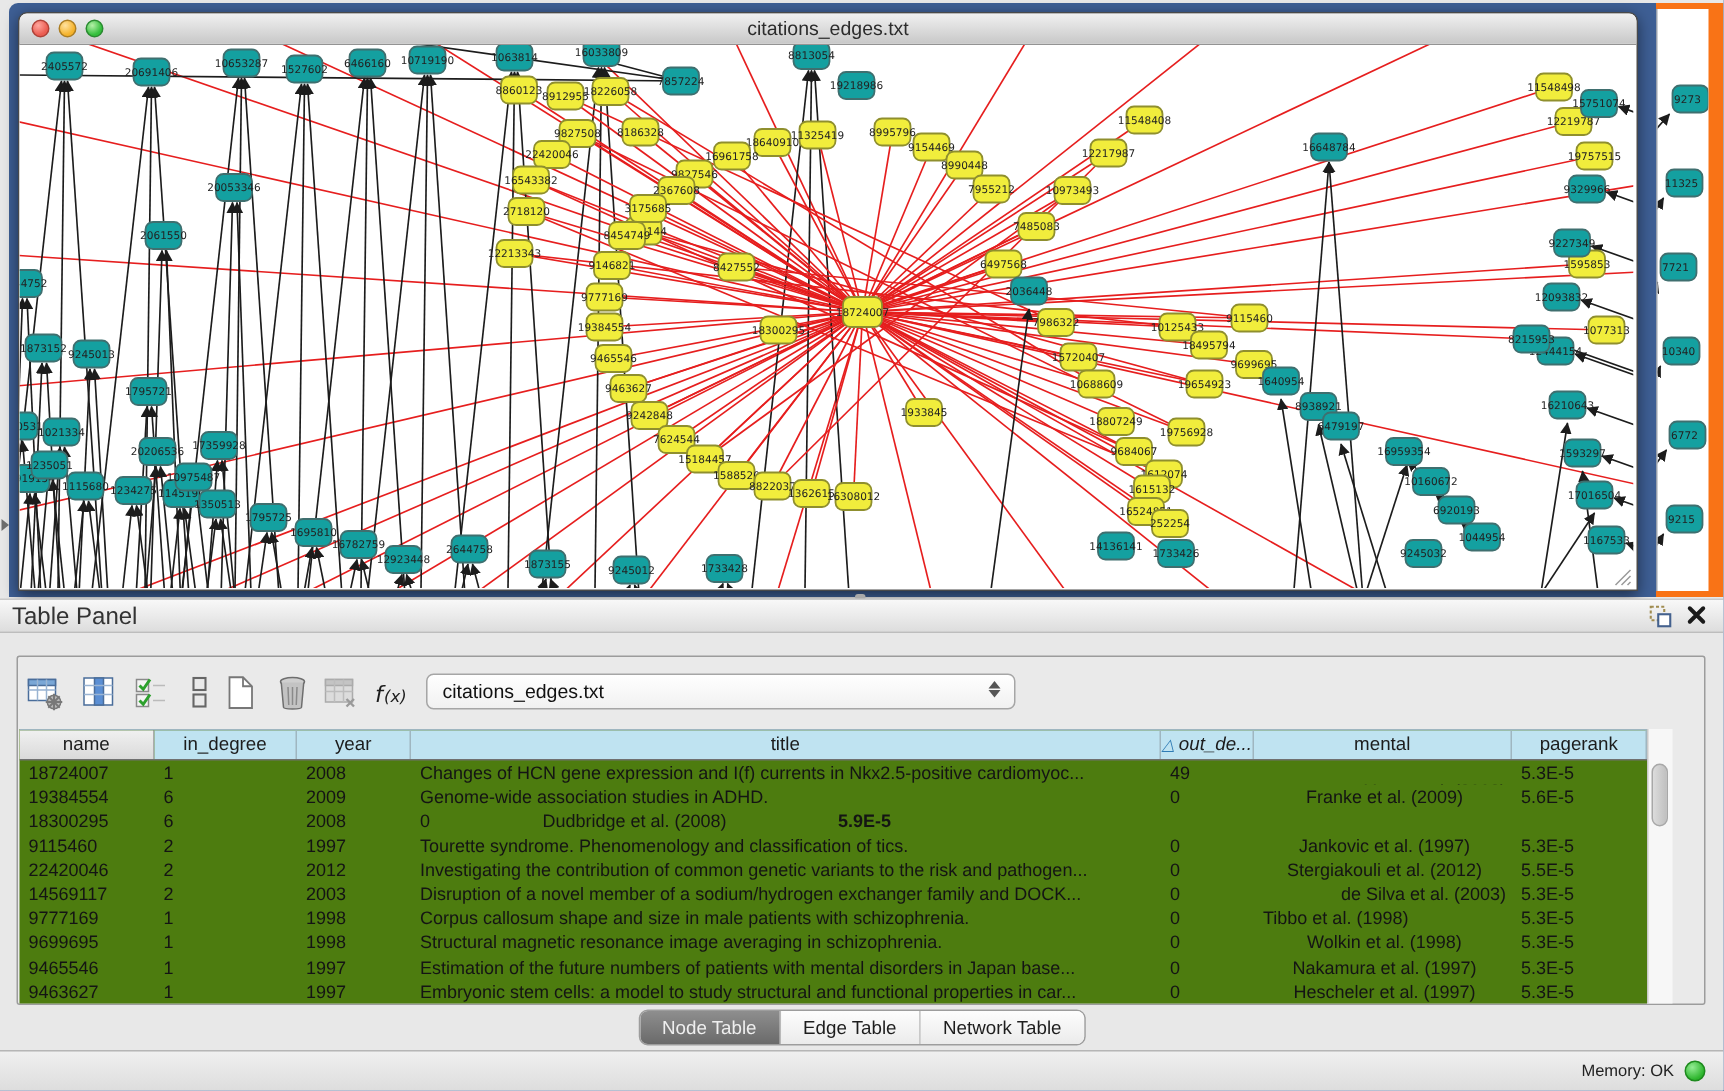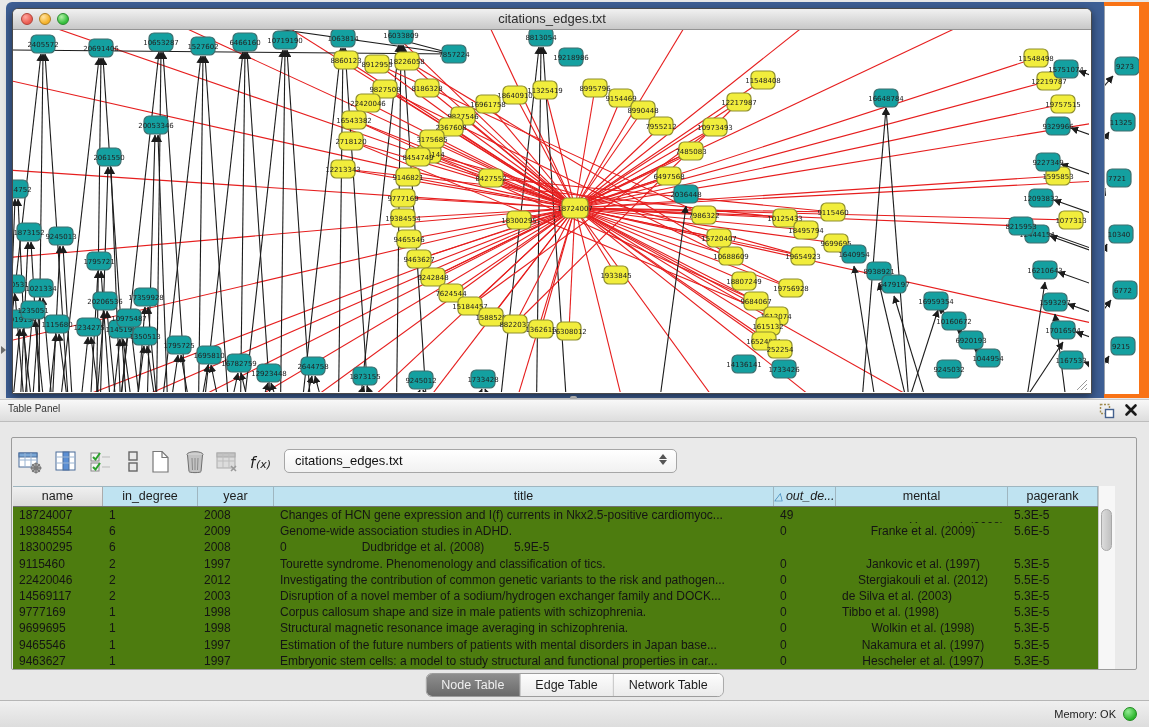--- a/index.html
+++ b/index.html
@@ -13,21 +13,21 @@
   #tl-yellow{left:26px;background:radial-gradient(circle at 35% 30%,#ffe2a0,#f5b32c 65%);border-color:#ad7e22}
   #tl-green{left:44px;background:radial-gradient(circle at 35% 30%,#b4f0a8,#35bf3d 65%);border-color:#2a8a30}
   #title-text{text-align:center;line-height:20px;font-size:13px;color:#2c2c2c}
   #canvas{position:absolute;left:0;top:21px;width:1076px;height:362px;overflow:hidden;background:#fff}
   #grip{position:absolute;right:1px;bottom:1px}
   
   #right-strip{position:absolute;left:1104px;top:2px;width:45px;height:396px;background:#f97316}
   #strip-white{position:absolute;left:0;top:4px;width:34px;height:388px;background:#fff;border-left:1px solid #98a0ac;overflow:hidden}
   
   #panel-header{position:absolute;left:0;top:399px;width:1149px;height:23px;background:linear-gradient(#f8f8f8,#dddddd);border-top:1px solid #cacaca;border-bottom:1px solid #bdbdbd;box-sizing:border-box}
-  #panel-title{position:absolute;left:8px;top:3px;font-size:10px;color:#333}
+  #panel-title{position:absolute;left:8px;top:3px;font-size:16px;color:#333}
   #float-btn{position:absolute;right:34px;top:3px;width:16px;height:16px;background:none;border:none;padding:0;cursor:default}
   #close-btn{position:absolute;right:10px;top:2px;width:16px;height:16px;background:none;border:none;padding:0;cursor:default}
   #splitter-dot{position:absolute;left:570px;top:396px;width:7px;height:4px;border-radius:2px;background:#a9a9a9}
   #left-arrow{position:absolute;left:1px;top:346px;width:0;height:0;border-left:5px solid #6d6d6d;border-top:4px solid transparent;border-bottom:4px solid transparent}
   
   #panel-box{position:absolute;left:11px;top:437px;width:1126px;height:233px;background:#eaeaea;border:1px solid #9c9c9c;border-radius:2px;box-sizing:border-box}
   .tbtn{position:absolute;top:447px;width:32px;height:32px;background:transparent;border:none;padding:2px;cursor:default}
   #combo{position:absolute;left:284px;top:449px;width:393px;height:24px;background:linear-gradient(#ffffff,#f1f1f1);border:1px solid #a6a6a6;border-radius:5px;box-sizing:border-box;font-size:13px;line-height:22px;padding:0 24px 0 10px;color:#111;text-align:left}
   #combo-arrows{position:absolute;right:8px;top:3px;width:9px}
   #combo-arrows div{width:0;height:0;border-left:4px solid transparent;border-right:4px solid transparent;margin:1px 0}
@@ -927,21 +927,21 @@
           <div class="cell" style="width: 62px; text-align: left;">0</div>
           <div class="cell" style="width: 172px; text-align: center;">Franke et al. (2009)</div>
           <div class="cell" style="width: 90px; text-align: left;">5.6E-5</div>
         </div>
         <div class="row">
           <div class="cell" style="width: 90px; text-align: left;">18300295</div>
           <div class="cell" style="width: 95px; text-align: left;">6</div>
           <div class="cell" style="width: 76px; text-align: left;">2008</div>
           <div class="cell" style="width: 62px; text-align: left;">0</div>
           <div class="cell" style="width: 172px; text-align: center;">Dudbridge et al. (2008)</div>
-          <div class="cell" style="width: 90px; text-align: left;">5.9E-5</div>
+          <div class="cell" style="width: 90px; text-align: right; font-weight: bold;">5.9E-5</div>
         </div>
         <div class="row">
           <div class="cell" style="width: 90px; text-align: left;">9115460</div>
           <div class="cell" style="width: 95px; text-align: left;">2</div>
           <div class="cell" style="width: 76px; text-align: left;">1997</div>
           <div class="cell" style="width: 500px; text-align: left;">Tourette syndrome. Phenomenology and classification of tics.</div>
           <div class="cell" style="width: 62px; text-align: left;">0</div>
           <div class="cell" style="width: 172px; text-align: center;">Jankovic et al. (1997)</div>
           <div class="cell" style="width: 90px; text-align: left;">5.3E-5</div>
         </div>
@@ -953,21 +953,21 @@
           <div class="cell" style="width: 62px; text-align: left;">0</div>
           <div class="cell" style="width: 172px; text-align: center;">Stergiakouli et al. (2012)</div>
           <div class="cell" style="width: 90px; text-align: left;">5.5E-5</div>
         </div>
         <div class="row">
           <div class="cell" style="width: 90px; text-align: left;">14569117</div>
           <div class="cell" style="width: 95px; text-align: left;">2</div>
           <div class="cell" style="width: 76px; text-align: left;">2003</div>
           <div class="cell" style="width: 500px; text-align: left;">Disruption of a novel member of a sodium/hydrogen exchanger family and DOCK...</div>
           <div class="cell" style="width: 62px; text-align: left;">0</div>
-          <div class="cell" style="width: 172px; text-align: left;">de Silva et al. (2003)</div>
+          <div class="cell" style="width: 172px; text-align: right;">de Silva et al. (2003)</div>
           <div class="cell" style="width: 90px; text-align: left;">5.3E-5</div>
         </div>
         <div class="row">
           <div class="cell" style="width: 90px; text-align: left;">9777169</div>
           <div class="cell" style="width: 95px; text-align: left;">1</div>
           <div class="cell" style="width: 76px; text-align: left;">1998</div>
           <div class="cell" style="width: 500px; text-align: left;">Corpus callosum shape and size in male patients with schizophrenia.</div>
           <div class="cell" style="width: 62px; text-align: left;">0</div>
           <div class="cell" style="width: 172px; ">Tibbo et al. (1998)</div>
           <div class="cell" style="width: 90px; text-align: left;">5.3E-5</div>

